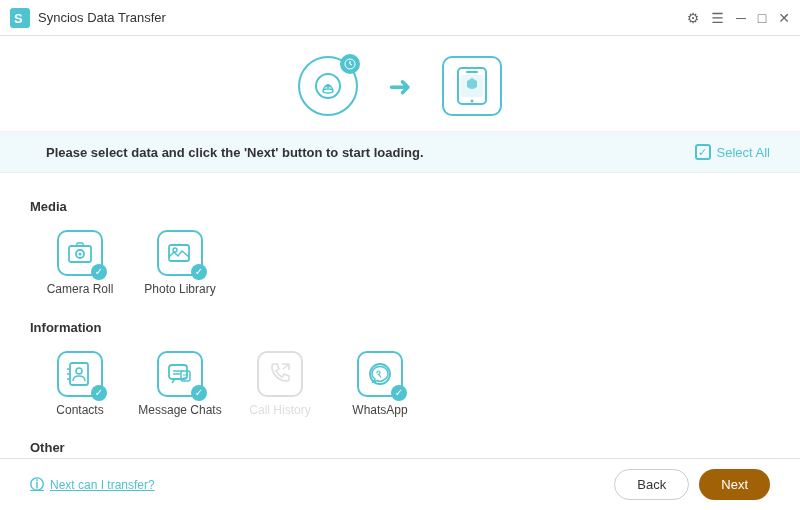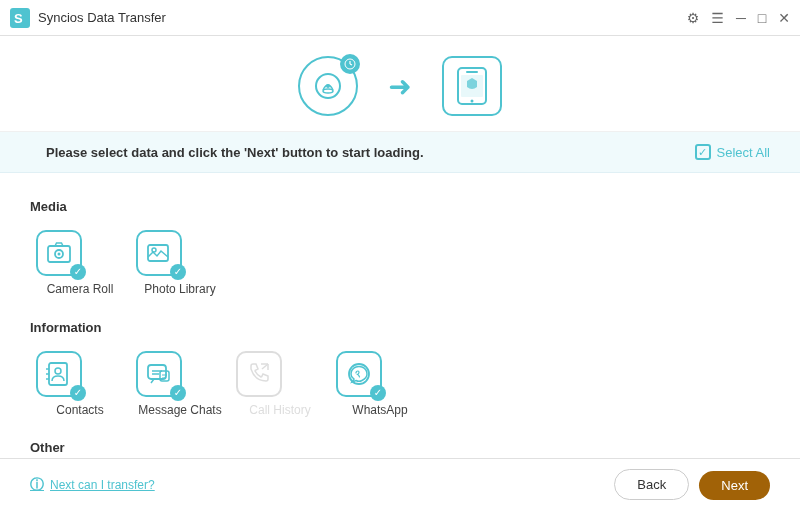--- a/index.html
+++ b/index.html
@@ -149,20 +149,21 @@
       margin-bottom: 8px;
     }
     .items-row {
       display: flex;
       flex-wrap: wrap;
       gap: 0;
     }
     .data-item {
       display: flex;
       flex-direction: column;
+      align-items: center;
       width: 100px;
       cursor: pointer;
       padding: 8px 6px;
       border-radius: 8px;
     }
     .data-item.disabled {
       opacity: 0.4;
       cursor: default;
     }
     .item-icon-wrap {
@@ -216,21 +217,20 @@
       align-items: center;
       gap: 6px;
       color: #4fc3d0;
       font-size: 12px;
       cursor: pointer;
       text-decoration: underline;
     }
     .footer-buttons {
       display: flex;
       gap: 10px;
-      align-items: flex-end;
     }
     .btn {
       padding: 7px 22px;
       border-radius: 20px;
       font-size: 13px;
       cursor: pointer;
       border: 1px solid #ccc;
       background: #fff;
       color: #333;
     }

